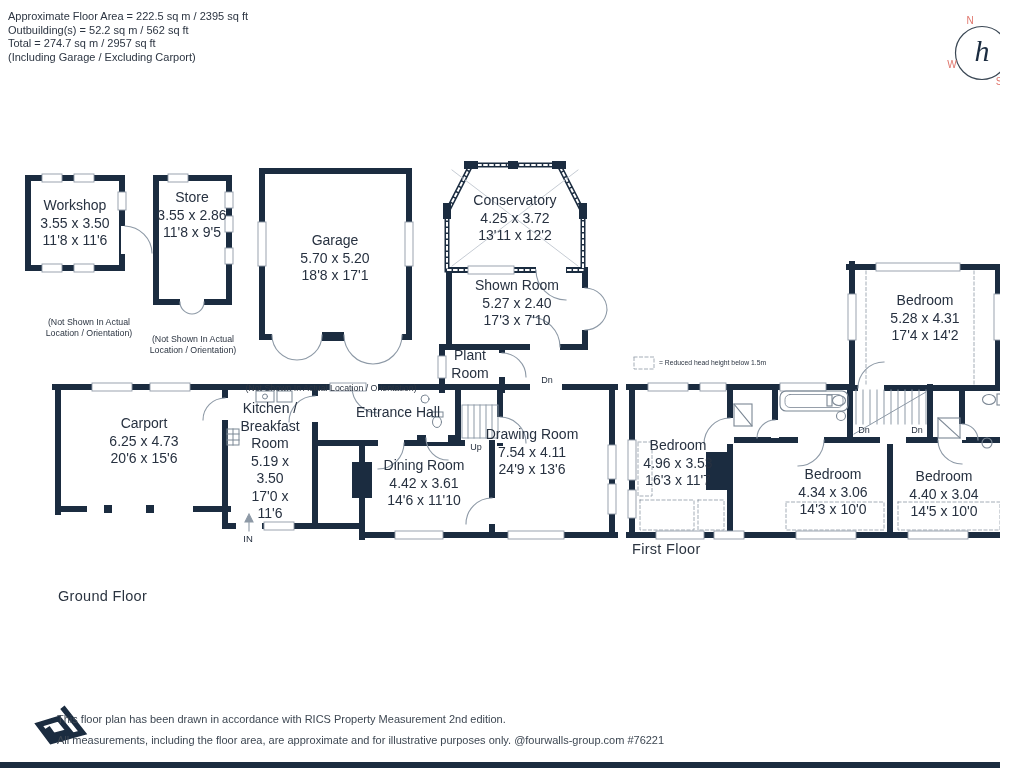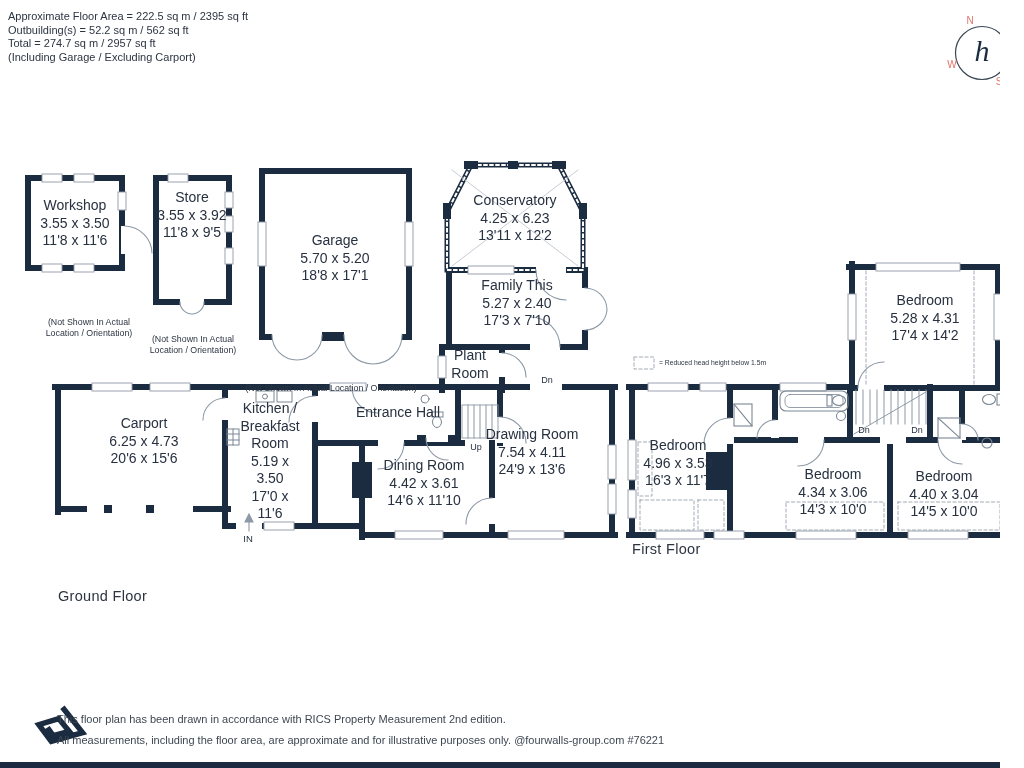--- a/index.html
+++ b/index.html
@@ -244,44 +244,44 @@
     <span>3.55 x 3.50</span>
     <span>11'8 x 11'6</span>
   </div>
   <div class="abs ctr note" style="left:89px;top:291px;">
     <span>(Not Shown In Actual</span>
     <span>Location / Orientation)</span>
   </div>
 
   <div class="abs ctr room-label" style="left:192px;top:215px;">
     <span>Store</span>
-    <span>3.55 x 3.92</span>
+    <span>3.55 x 2.86</span>
     <span>11'8 x 9'5</span>
   </div>
   <div class="abs ctr note" style="left:193px;top:308px;">
     <span>(Not Shown In Actual</span>
     <span>Location / Orientation)</span>
   </div>
 
   <div class="abs ctr room-label" style="left:335px;top:258px;text-align:center;">
     <span>Garage</span>
     <span>5.70 x 5.20</span>
     <span>18'8 x 17'1</span>
   </div>
   <div class="abs ctr note" style="left:331px;top:352px;">
     <span>(Not Shown In Actual Location / Orientation)</span>
   </div>
 
   <div class="abs ctr room-label" style="left:515px;top:218px;">
     <span>Conservatory</span>
-    <span>4.25 x 6.23</span>
+    <span>4.25 x 3.72</span>
     <span>13'11 x 12'2</span>
   </div>
   <div class="abs ctr room-label" style="left:517px;top:303px;">
-    <span>Family This</span>
+    <span>Shown Room</span>
     <span>5.27 x 2.40</span>
     <span>17'3 x 7'10</span>
   </div>
   <div class="abs ctr room-label wrap" style="left:470px;top:364px;width:44px;">
     <span>Plant Room</span>
   </div>
   <div class="abs ctr room-label" style="left:374px;top:413px;margin-left:24px;">
     <span>Entrance Hall</span>
   </div>
   <div class="abs ctr room-label" style="left:144px;top:441px;">

